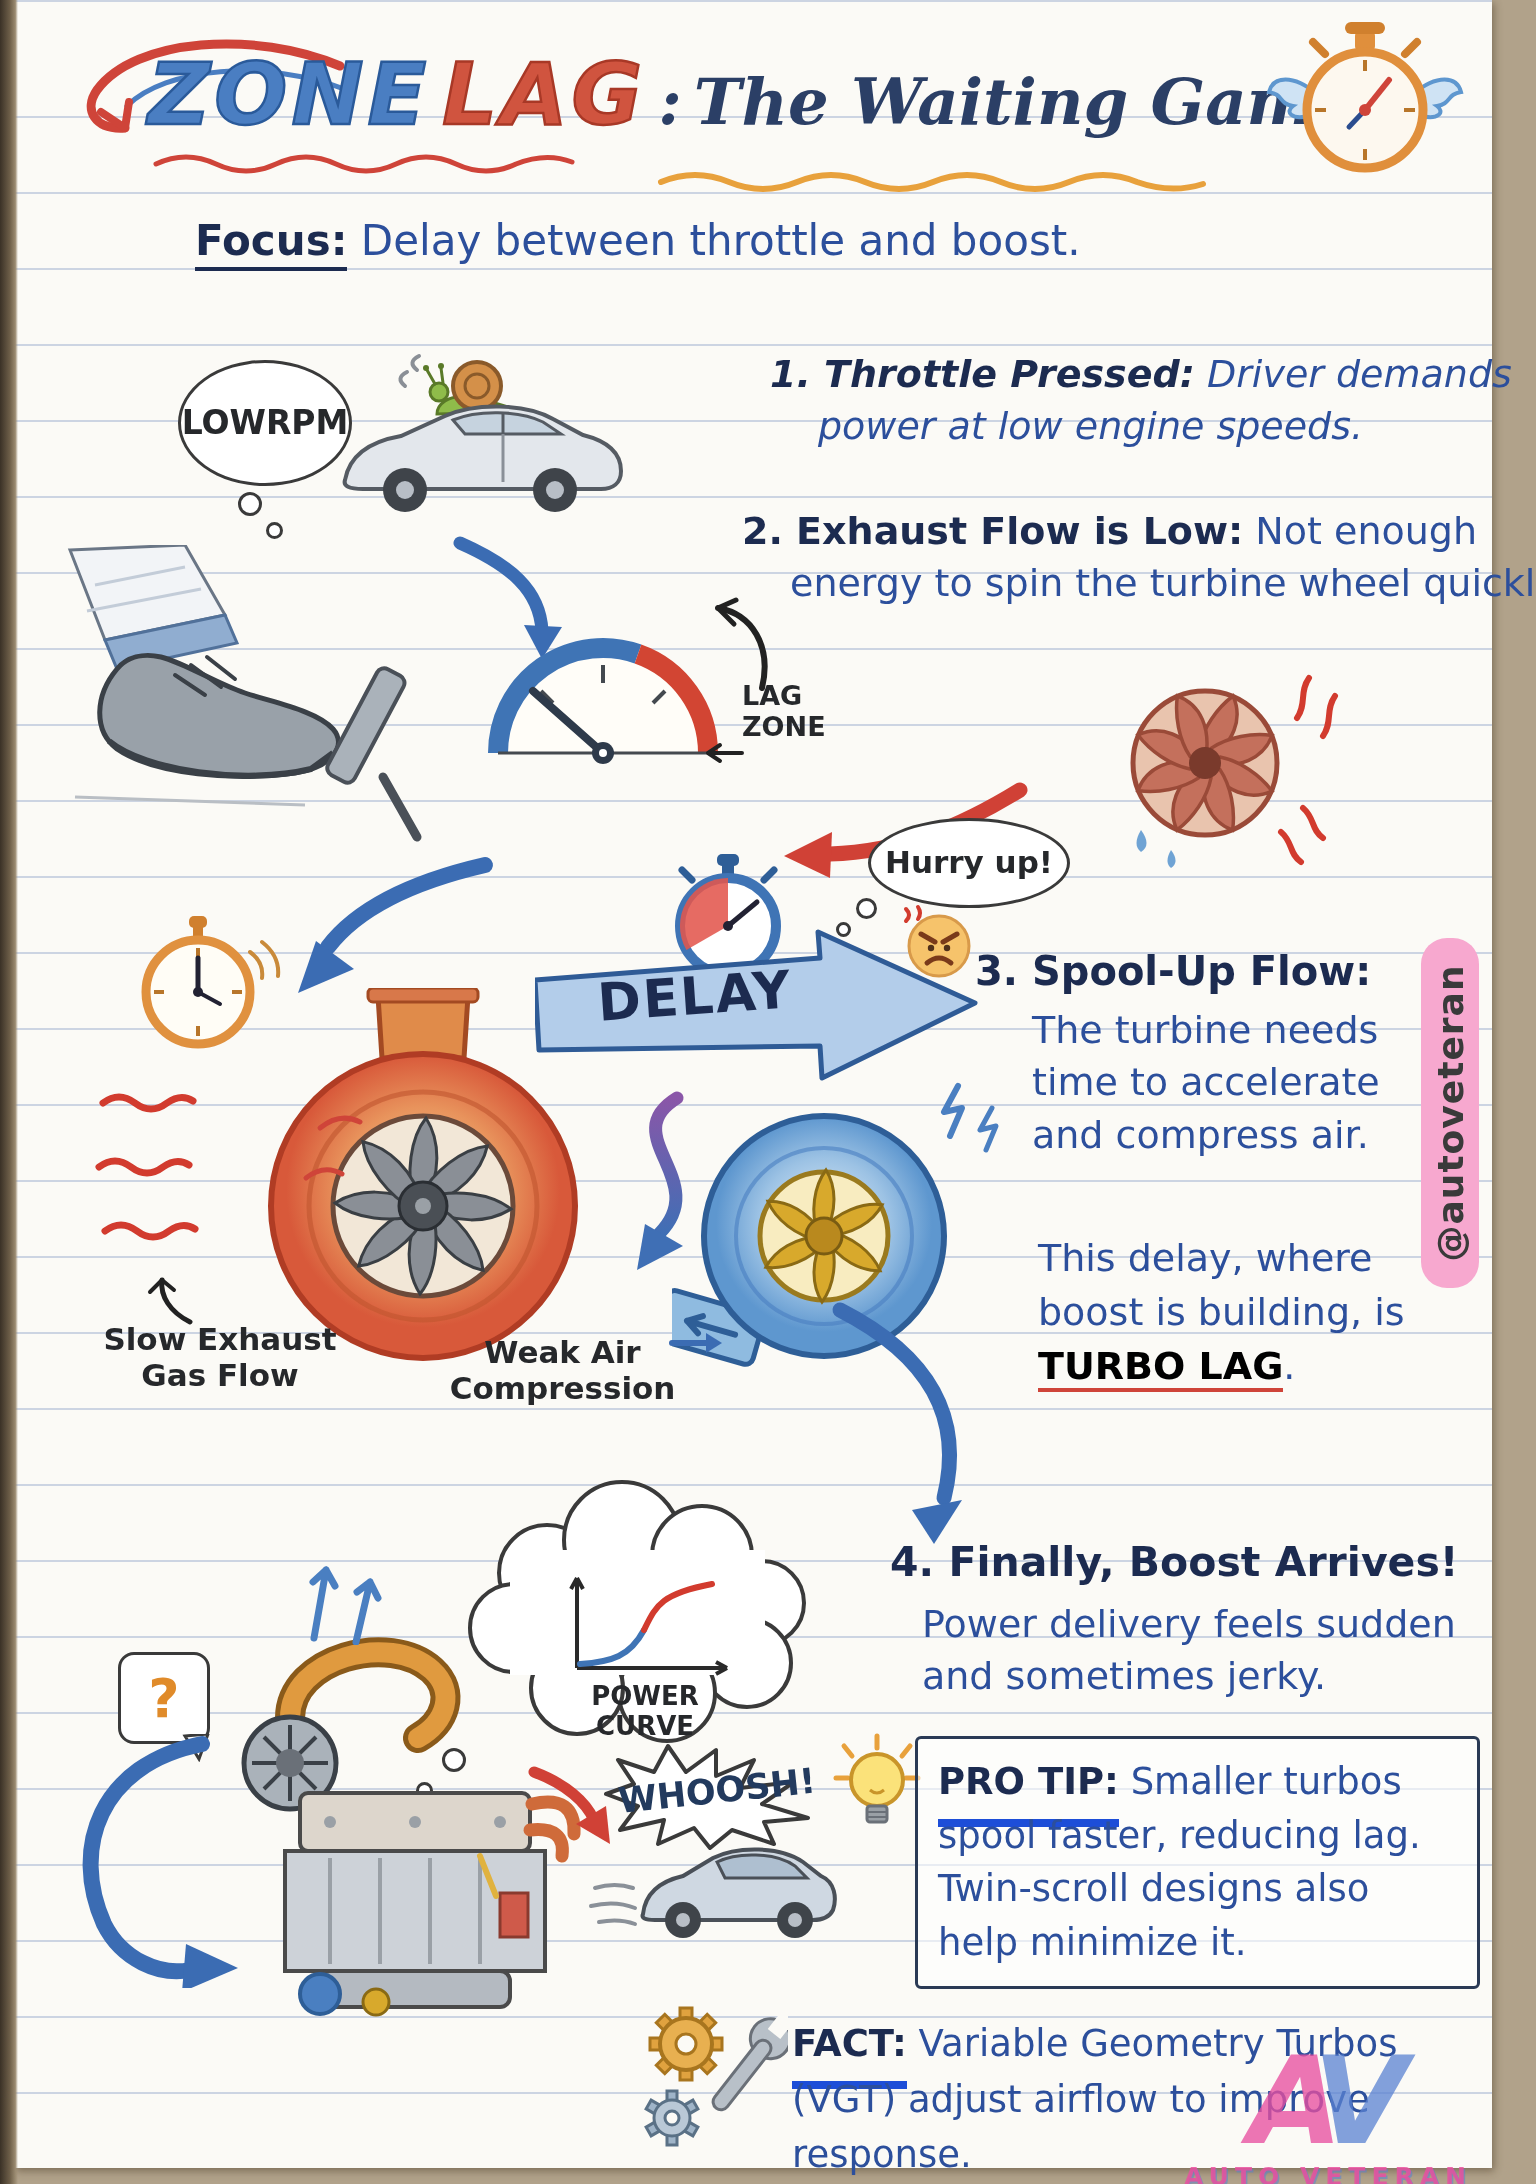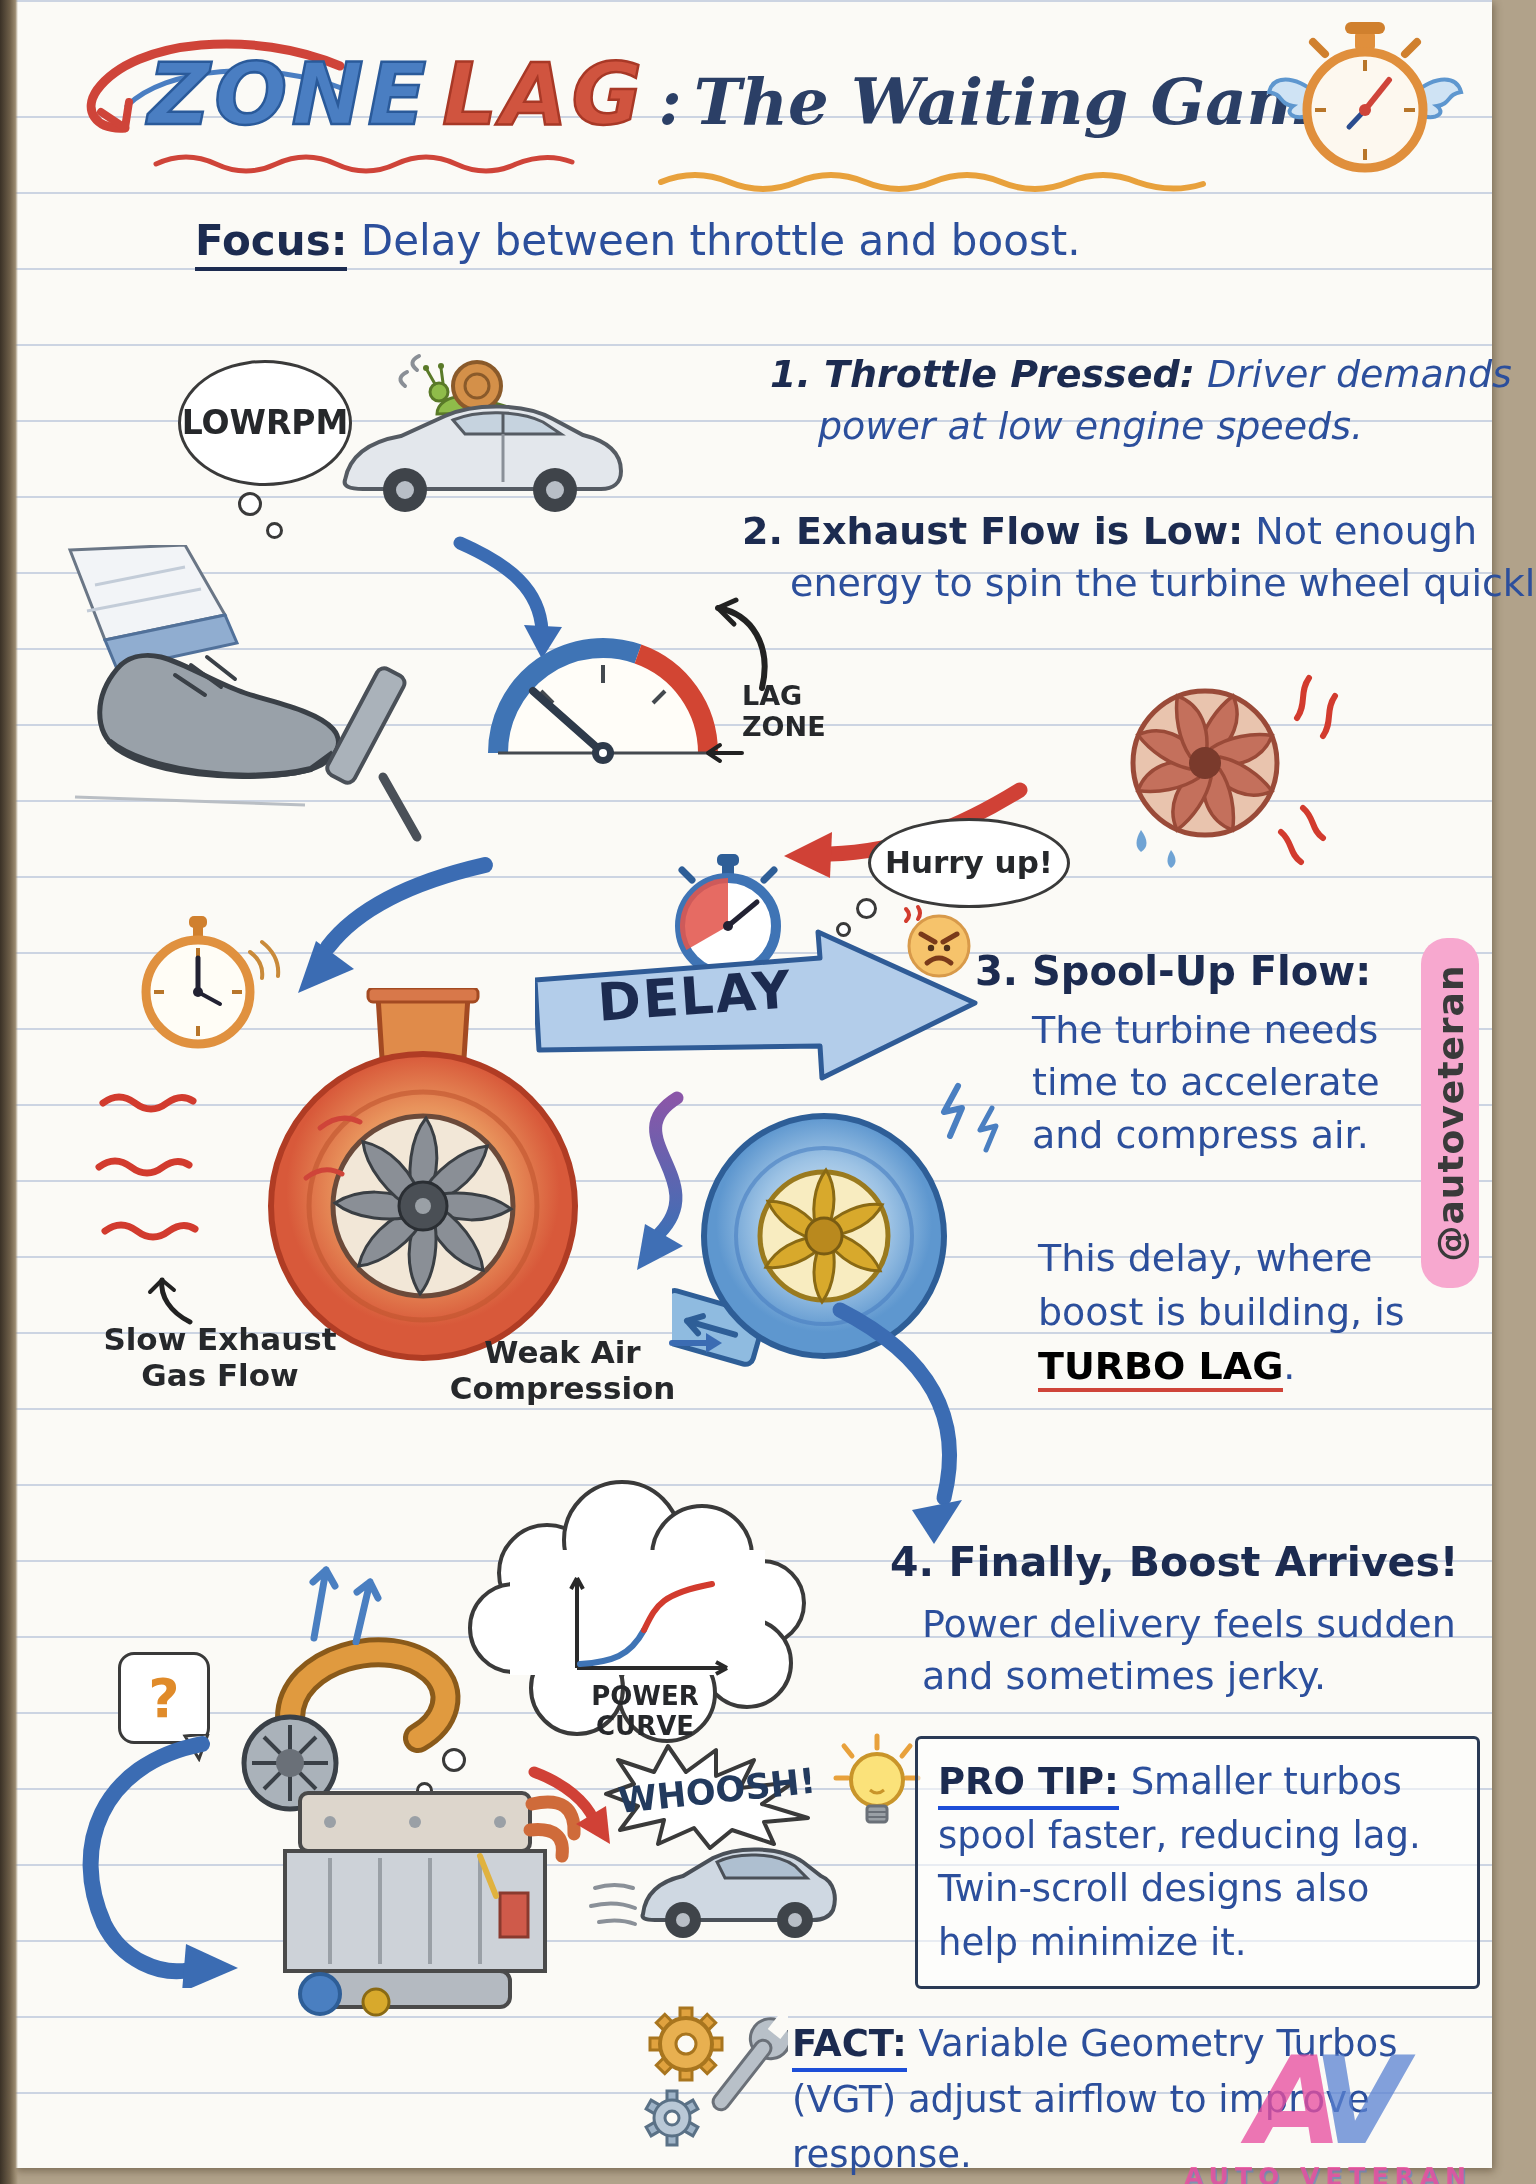--- a/index.html
+++ b/index.html
@@ -30,21 +30,21 @@
   .step-body{color:#2c4f9c;font-size:38px;line-height:1.38;}
   .lbl{color:#26282b;font-weight:700;text-align:center;line-height:1.15;}
   .cloud{background:#fff;border:3.5px solid #3a3a3a;border-radius:50%;
     display:flex;flex-direction:row;align-items:center;justify-content:center;}
   .bubble-dot{background:#fff;border:3px solid #3a3a3a;border-radius:50%;}
   .delay-text{font-size:52px;font-weight:800;color:#1c2b50;letter-spacing:2px;text-align:center;transform:rotate(-4deg);}
   .lag-term{color:#000000;font-weight:700;border-bottom:4px solid #cf4439;}
   .para{color:#2c4f9c;font-size:38px;line-height:1.42;}
   .protip-box{border:3px solid #2a3a55;border-radius:6px;background:rgba(255,255,255,.55);
     padding:16px 20px;font-size:37px;line-height:1.45;color:#2c4f9c;box-sizing:border-box;}
-  .red-underline{color:#1c2b50;font-weight:700;border-bottom:4px solid #1d4ed8;padding-bottom:3px;}
+  .red-underline{color:#1c2b50;font-weight:700;border-bottom:8px solid #1d4ed8;padding-bottom:16px;}
   .fact-text{font-size:37px;line-height:1.5;color:#2c4f9c;}
   .handle-wrap{width:64px;height:350px;}
   .handle-inner{position:absolute;width:350px;height:58px;left:-143px;top:146px;
     transform:rotate(-90deg);background:#f7a8cf;border-radius:26px;
     display:flex;align-items:center;justify-content:center;
     font-size:36px;font-weight:700;color:#3a3a3a;letter-spacing:1px;}
   .wm-letters{font-size:122px;font-weight:900;font-style:italic;line-height:1;}
   .wm-a{color:rgba(232,80,160,.78);}
   .wm-v{color:rgba(90,130,210,.75);margin-left:-30px;}
   .wm-caption{font-size:25px;font-weight:800;letter-spacing:6px;color:rgba(232,80,160,.85);

